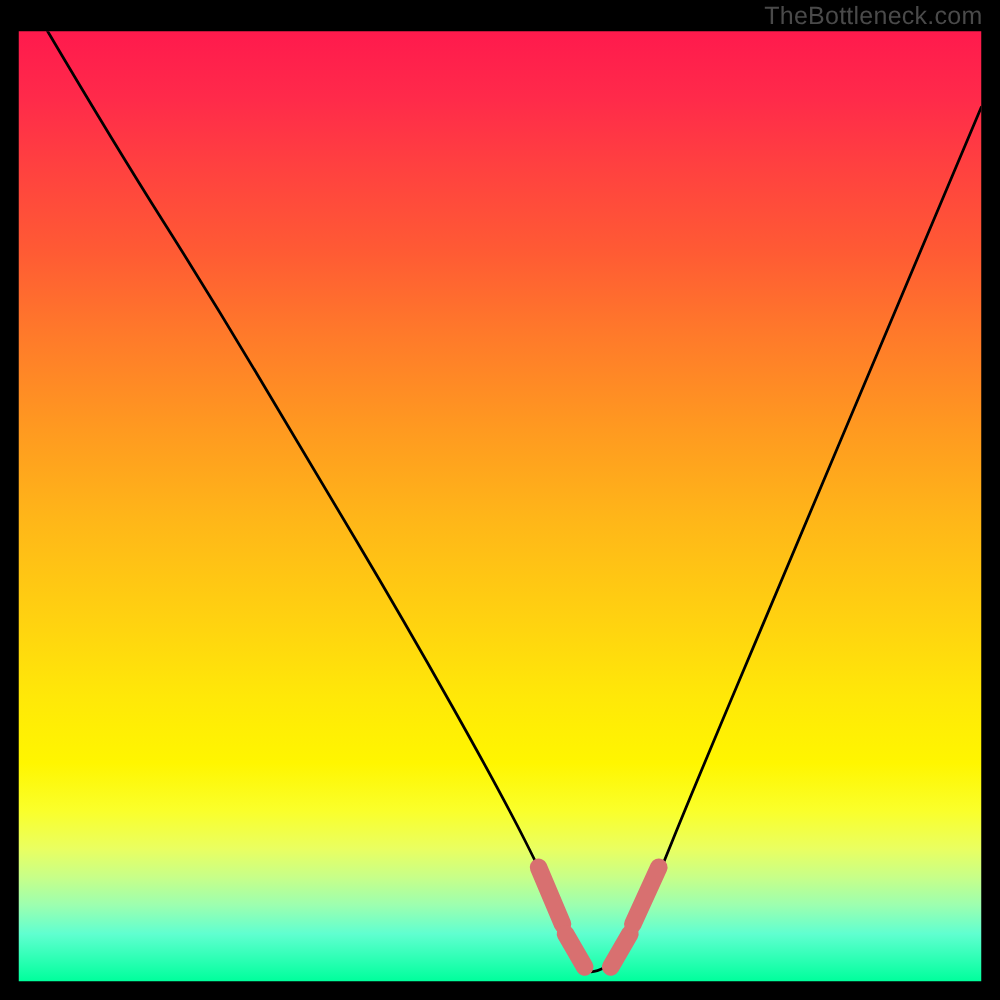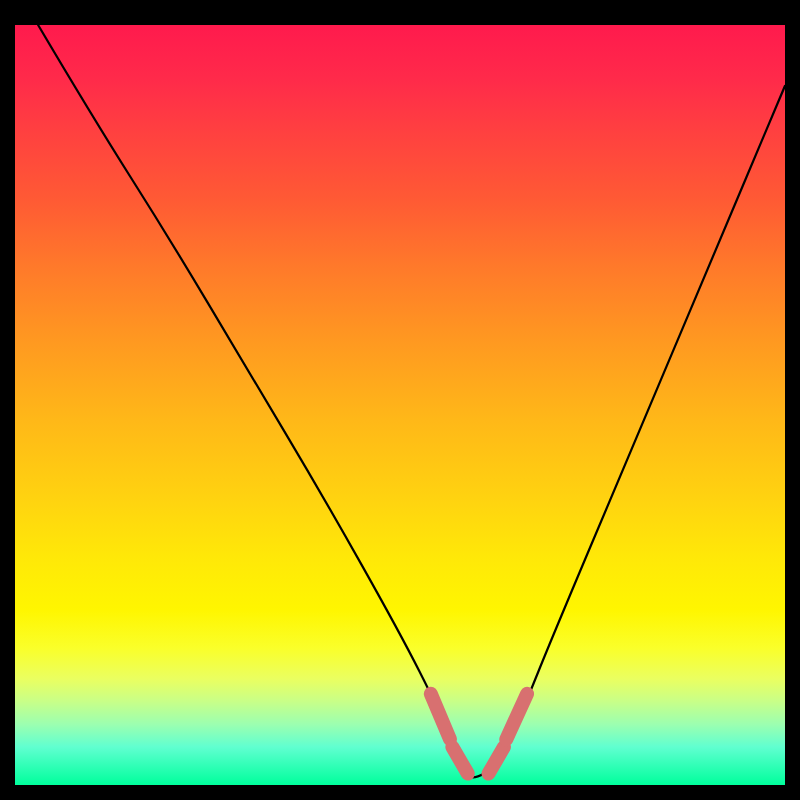--- a/index.html
+++ b/index.html
@@ -60,20 +60,21 @@
     top: 0;
     width: 770px;
     height: 760px;
     pointer-events: none;
   }
 </style>
 </head>
 <body>
 
 <div class="frame">
+  <div class="watermark">TheBottleneck.com</div>
 
   <div class="plot-area">
     <svg class="curve" viewBox="0 0 770 760" preserveAspectRatio="none">
 
       <path id="main-curve" fill="none" stroke="#000" stroke-width="2.2" stroke-linecap="round" d="M 23.099999999999998 0 Q 77 91.20000000000005 115.5 152.00000000000006 Q 154 212.80000000000007 192.5 277.4 Q 231 341.99999999999994 269.5 406.59999999999997 Q 308 471.2 346.5 539.6 Q 385 608 404.25 646 Q 423.50000000000006 684 431.20000000000005 703 Q 438.9 722 442.75 733.4 Q 446.59999999999997 744.8 450.44999999999993 748.5999999999999 Q 454.29999999999995 752.4 458.15 752.4 Q 462 752.4 469.7 748.5999999999999 Q 477.4 744.8 485.1 733.4 Q 492.8 722 500.5 703 Q 508.20000000000005 684 523.6 646 Q 539 608 577.5 516.8 Q 616 425.6 654.5 334.4 Q 693 243.19999999999993 731.5 151.99999999999994 L 770 60.799999999999955"></path>
 
       <path id="hl-left-1" fill="none" stroke="#d87070" stroke-width="14" stroke-linecap="round" d="M 415.8 668.8 L 435.04999999999995 714.4"></path>
       <path id="hl-left-2" fill="none" stroke="#d87070" stroke-width="14" stroke-linecap="round" d="M 437.35999999999996 722 L 452.76 748.6"></path>
 
       <path id="hl-right-1" fill="none" stroke="#d87070" stroke-width="14" stroke-linecap="round" d="M 473.55 748.6 L 488.95 722"></path>

